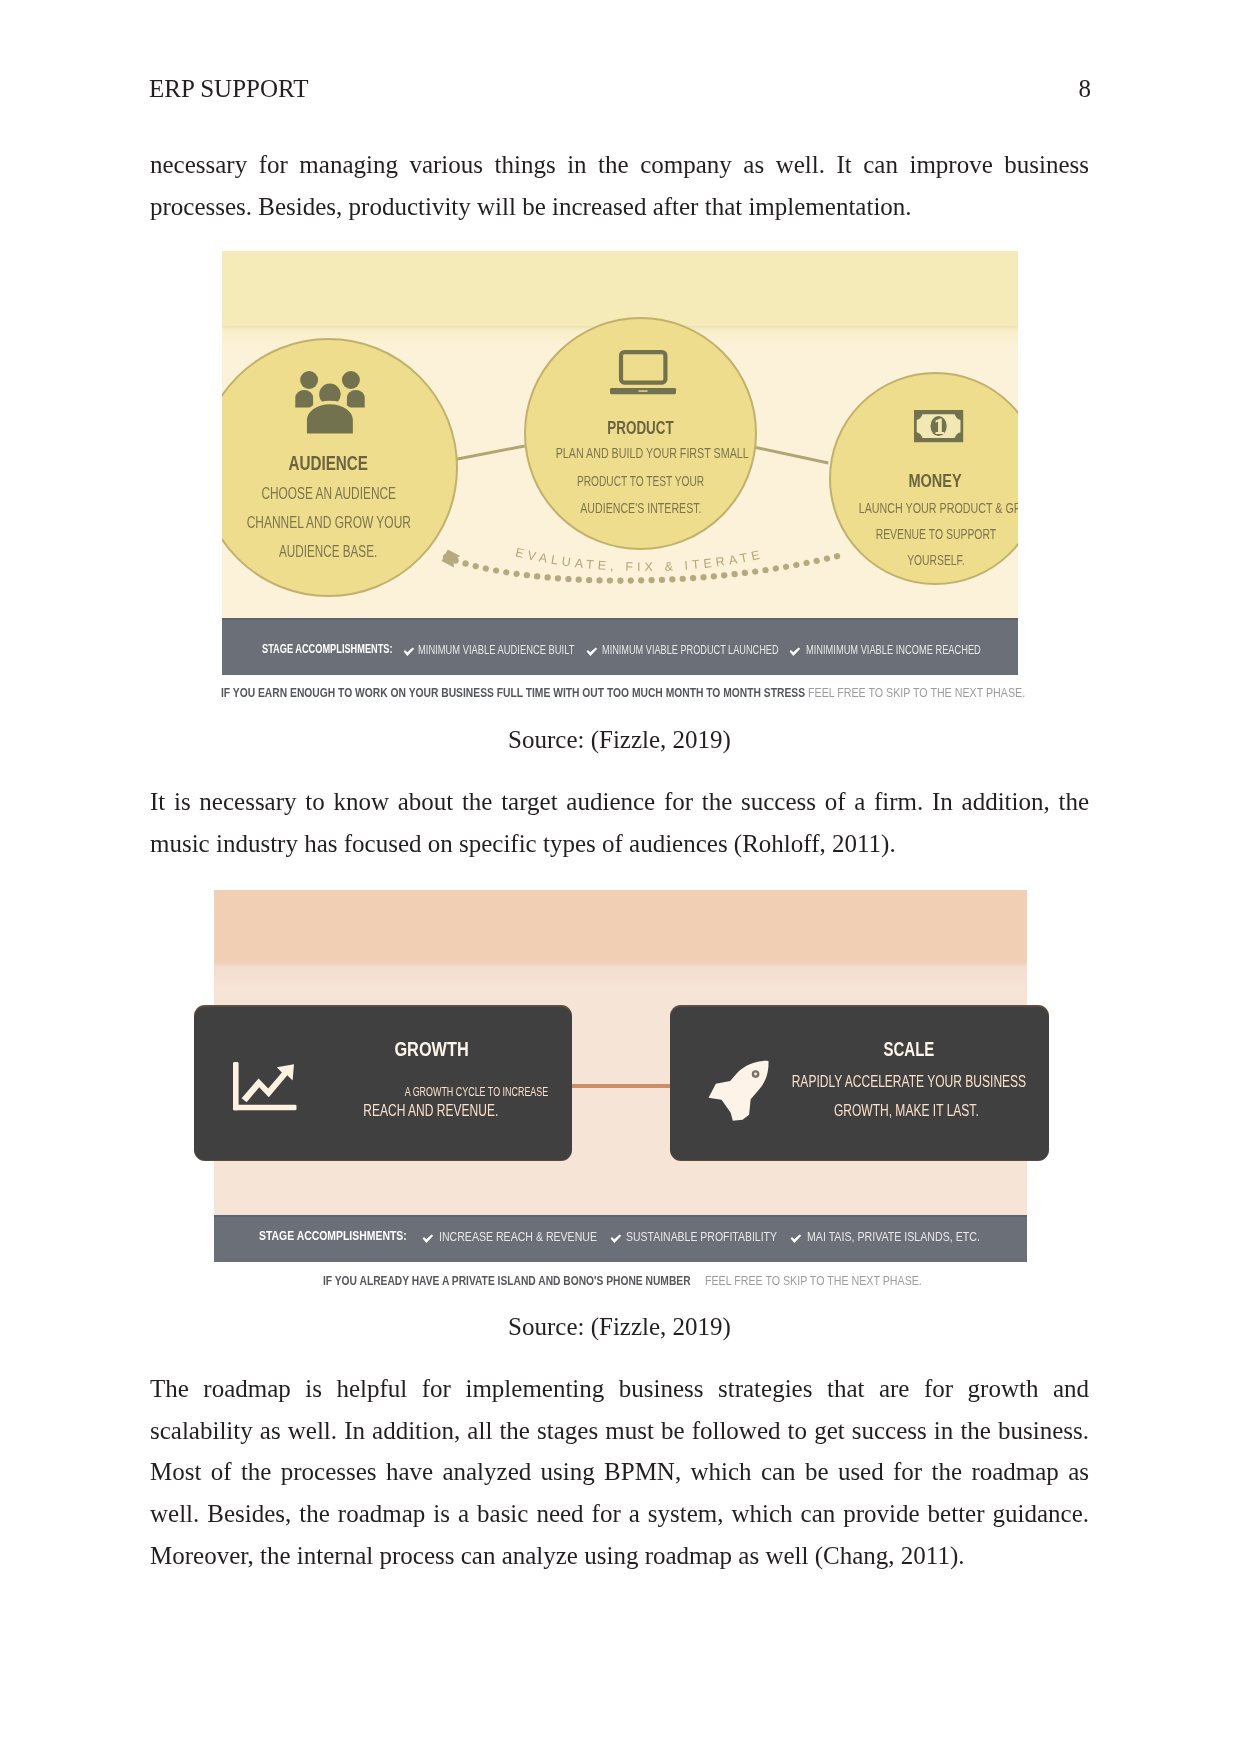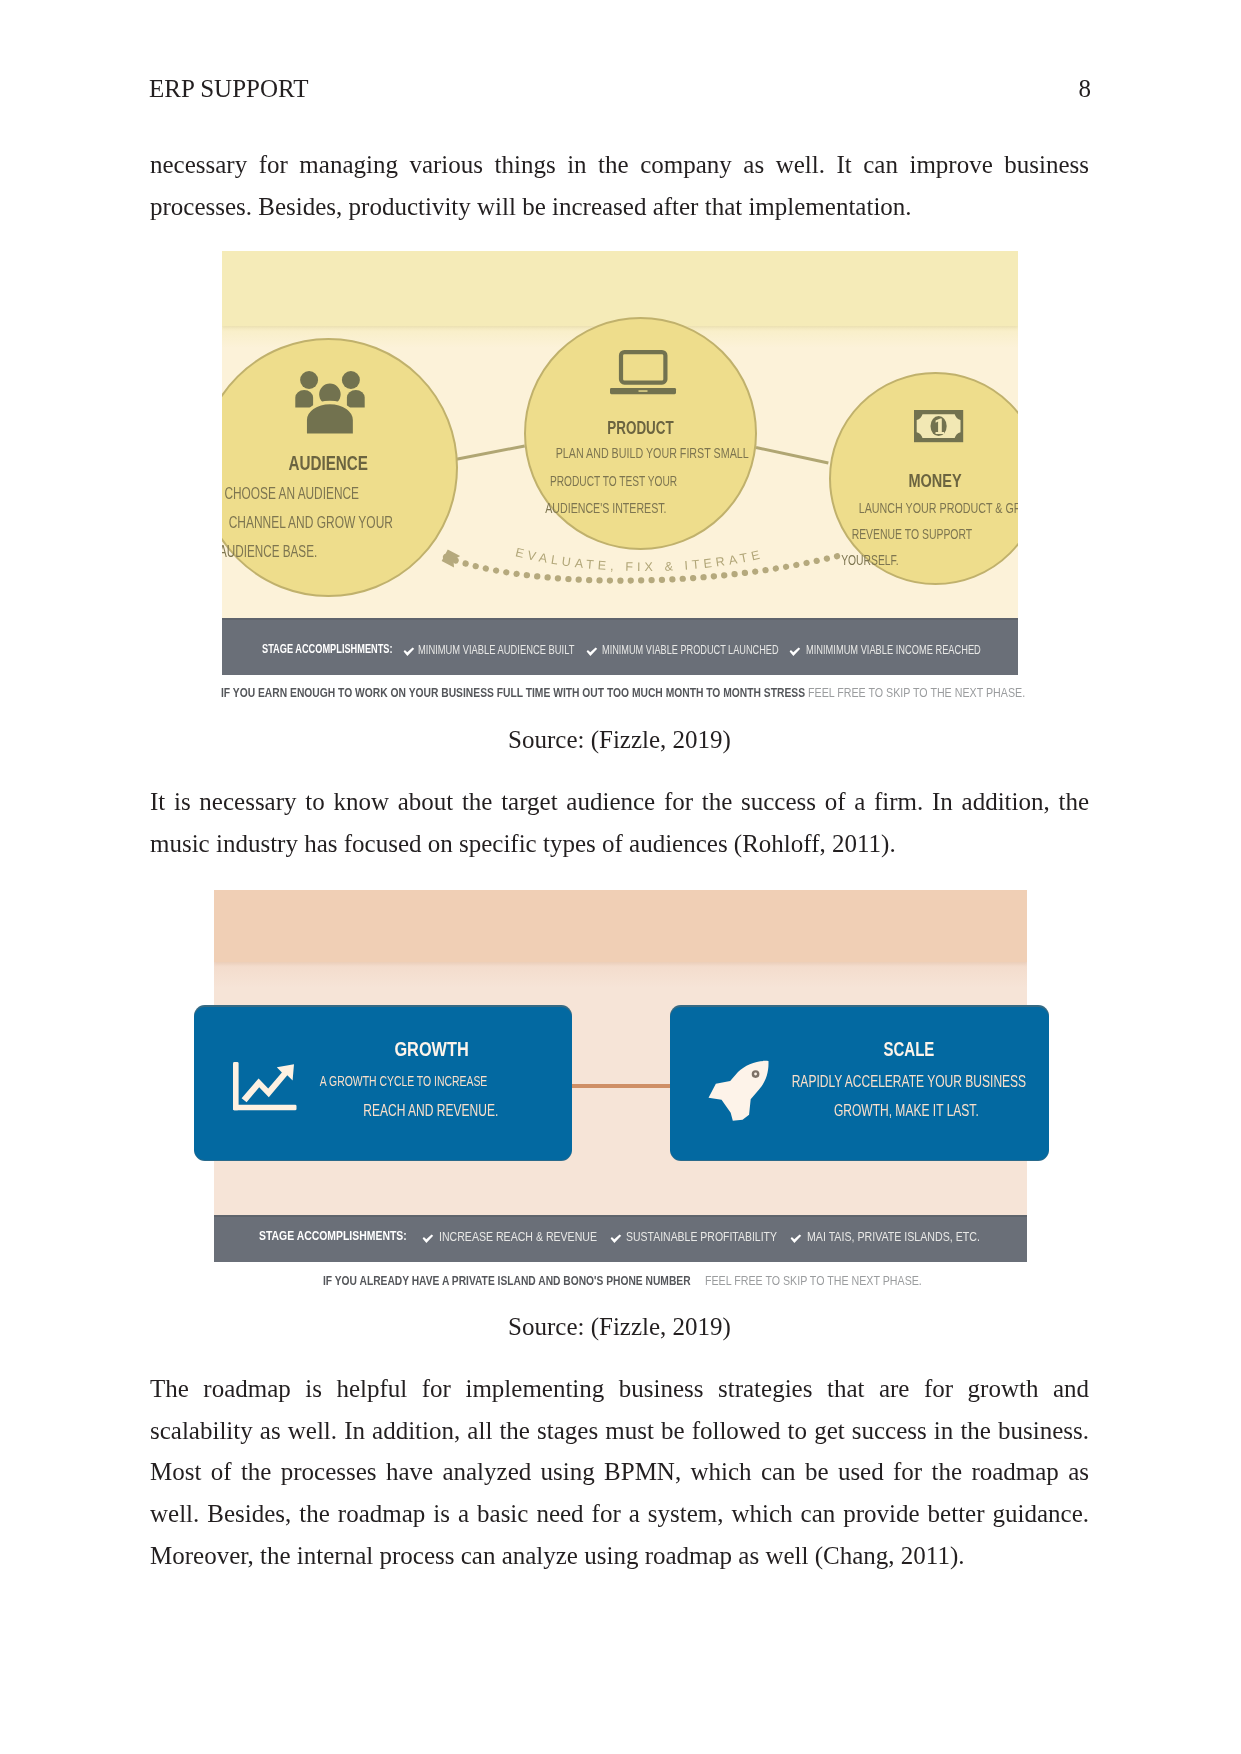--- a/index.html
+++ b/index.html
@@ -32,39 +32,39 @@
                  font-family:"Liberation Sans",sans-serif;line-height:22px;}
   #fig1 .bandtxt b{font-weight:bold;}
   #fig1 .grad{position:absolute;left:0;top:75px;width:796px;height:22px;
               background:linear-gradient(to bottom,#f8eec5,#fcf2d9);}
   #fig1 .bar{position:absolute;left:0;bottom:0;width:796px;height:57px;background:#6a6f78;
              box-shadow:inset 0 2px 0 0 rgba(60,64,70,.22);}
   .circ{position:absolute;border-radius:50%;background:#eedd8c;border:2px solid #c0b16c;
         box-sizing:border-box;}
   .nodetitle{position:absolute;width:100%;text-align:center;font-size:20px;font-weight:bold;
              font-family:"Liberation Sans",sans-serif;color:#6b6440;}
-  .nodeline{position:absolute;width:100%;font-size:16px;
+  .nodeline{position:absolute;width:100%;text-align:center;font-size:16px;
             font-family:"Liberation Sans",sans-serif;color:#7d7550;}
   .connector{position:absolute;background:#b0a673;height:3px;}
   #fig1 .chk{font-size:15px;}
   .barlabel{position:absolute;font-family:"Liberation Sans",sans-serif;color:#fff;
             font-weight:bold;font-size:13px;line-height:13px;}
   .baritem{position:absolute;font-family:"Liberation Sans",sans-serif;color:#e8e8e6;font-size:13px;line-height:13px;}
   .foot{position:absolute;font-family:"Liberation Sans",sans-serif;font-size:13px;white-space:nowrap;line-height:13px;}
   
   #fig2{left:214px;top:890px;width:813px;height:372px;background:#f6e4d7;}
   #fig2 .band{position:absolute;left:0;top:0;width:813px;height:72px;background:#f0cfb5;
               box-shadow:0 2px 3px rgba(200,150,110,.20);}
   #fig2 .bandtxt{position:absolute;left:48px;top:26px;font-size:24px;color:#3e3226;
                  font-family:"Liberation Sans",sans-serif;line-height:22px;}
   #fig2 .grad{position:absolute;left:0;top:72px;width:813px;height:26px;
               background:linear-gradient(to bottom,#f3dbcb,#f6e4d7);}
   #fig2 .bar{position:absolute;left:0;bottom:0;width:813px;height:47px;background:#6a6f78;
              box-shadow:inset 0 2px 0 0 rgba(60,64,70,.22);}
-  .card{position:absolute;background:#0369a1;border-radius:11px;box-sizing:border-box;
+  .card{position:absolute;background:#404040;border-radius:11px;box-sizing:border-box;
         box-shadow:inset 0 2px 0 0 rgba(176,110,62,.30), inset 0 -1px 0 0 rgba(176,110,62,.22);}
   .cardtitle{position:absolute;font-family:"Liberation Sans",sans-serif;font-weight:bold;color:#fdf4ea;}
   .cardline{position:absolute;font-family:"Liberation Sans",sans-serif;color:#fae0cb;}
 
 </style>
 </head>
 <body>
 
 <div class="page">
   <div class="rh">ERP SUPPORT</div>
@@ -187,21 +187,21 @@
 
   <div class="card" style="left:194px;top:1005px;width:378px;height:156px;">
     <div style="position:absolute;left:38.7px;top:56.5px;">
       <svg width="64" height="49" viewBox="0 0 64 49">
         <rect x="0" y="0" width="5.6" height="48.3" rx="1.4" fill="#fdf1e2"></rect>
         <rect x="0" y="42.7" width="63.5" height="5.6" rx="1.4" fill="#fdf1e2"></rect>
         <path d="M8.6 36.2 L25.6 16.4 L35.2 26.4 L48.9 10.6 L43.8 5.2 L61 2.2 L59.6 18.6 L54.3 13.2 L35.8 35.2 L26.2 25.2 L13.6 40.3 Z" fill="#fdf1e2"></path>
       </svg>
     </div>
     <div class="cardtitle" style="left:97px;width:282px;text-align:center;top:33px;font-size:20px;"><span class="cond" style="transform:scaleX(0.815)">GROWTH</span></div>
-    <div class="cardline" style="left:97px;width:282px;text-align:left;top:68px;font-size:14px;"><span class="cond" style="transform:scaleX(0.744)">A GROWTH CYCLE TO INCREASE</span></div>
+    <div class="cardline" style="left:97px;width:282px;text-align:right;top:80px;font-size:12px;"><span class="cond" style="transform:scaleX(0.744)">A GROWTH CYCLE TO INCREASE</span></div>
     <div class="cardline" style="left:95.5px;width:282px;text-align:center;top:97px;font-size:16px;"><span class="cond" style="transform:scaleX(0.751)">REACH AND REVENUE.</span></div>
   </div>
 
   <div class="card" style="left:670px;top:1005px;width:379px;height:156px;">
     <div style="position:absolute;left:38.2px;top:53.5px;">
       <svg width="61" height="64" viewBox="0 0 60 63">
         <path d="M59.5 2.0
                  C60.0 13.5 56.5 23.2 50.0 30.2
                  L42.0 39.5 L40.4 54.9 L34.0 59.7 L24.4 60.7 L22.3 52.8 L13.3 40.2 L0.5 38.2 L7.7 24.4 L21.8 21.7
                  L29.5 12.9 C37.0 5.4 48.6 0.9 59.5 2.0 Z" fill="#fdf3e9"></path>

